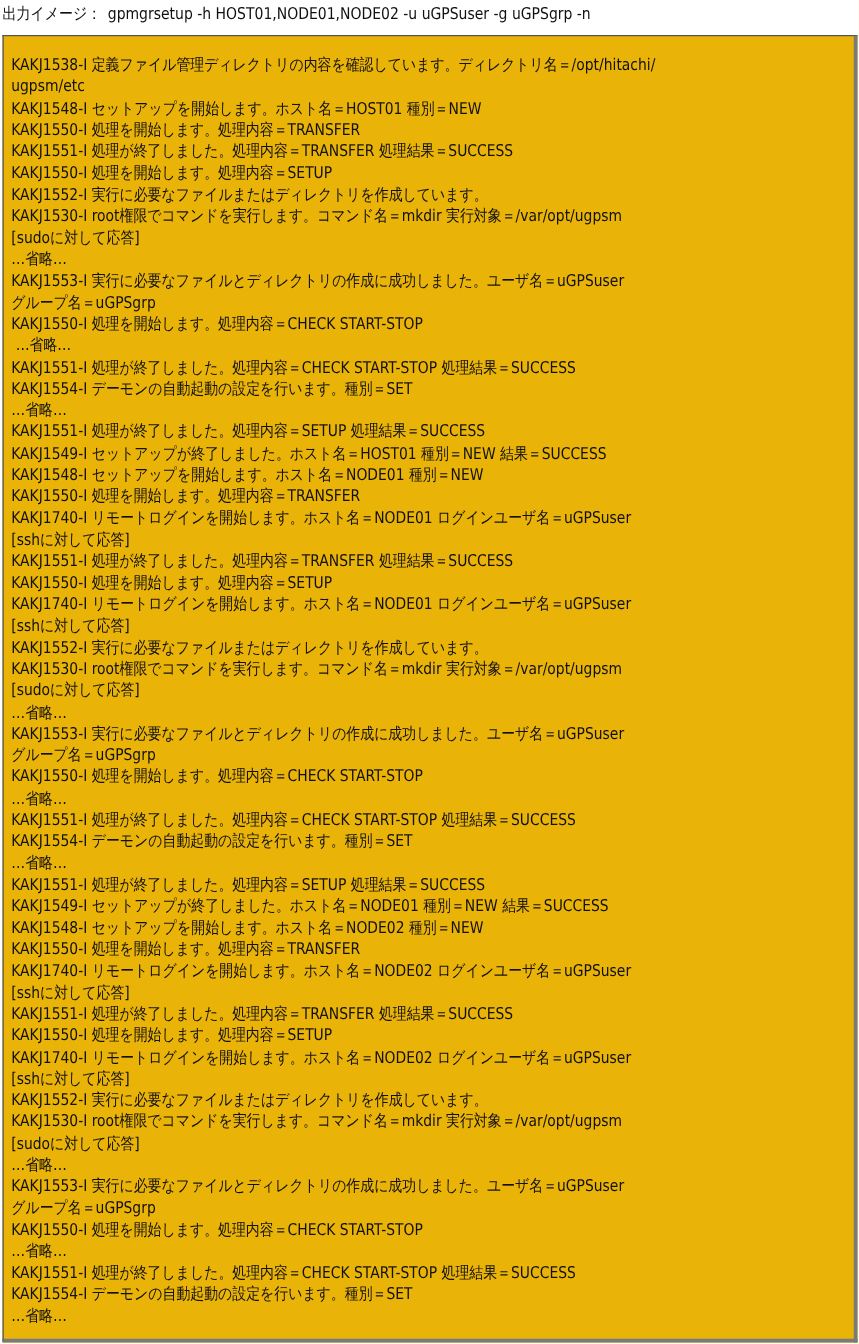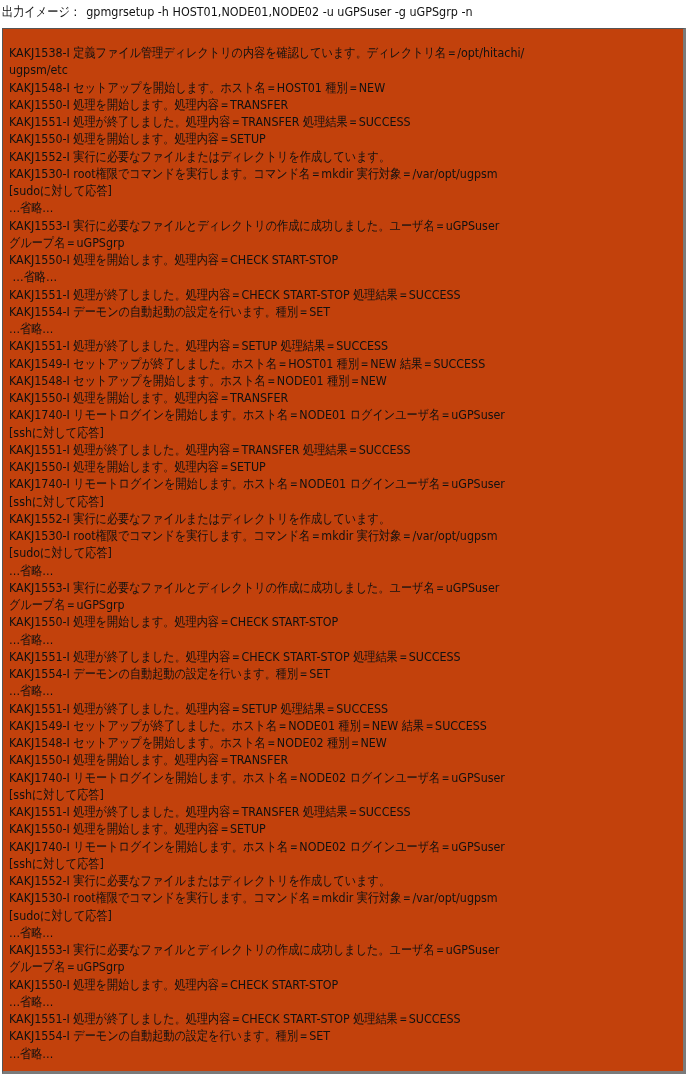--- a/index.html
+++ b/index.html
@@ -30,21 +30,21 @@
   .console-box {
     position: absolute;
     left: 2px;
     top: 28px;
     width: 680px;
     height: 1042px;
     border-left: 1px solid #555555;
     border-top: 1px solid #555555;
     border-right: 3px solid #7a7a7a;
     border-bottom: 3px solid #7a7a7a;
-    background: #c2410c;
+    background: #eab308;
     box-sizing: content-box;
   }
   .console-lines {
     position: absolute;
     left: 6px;
     top: 15px;
     margin: 0;
     padding: 0;
     list-style: none;
     font-size: 13px;

